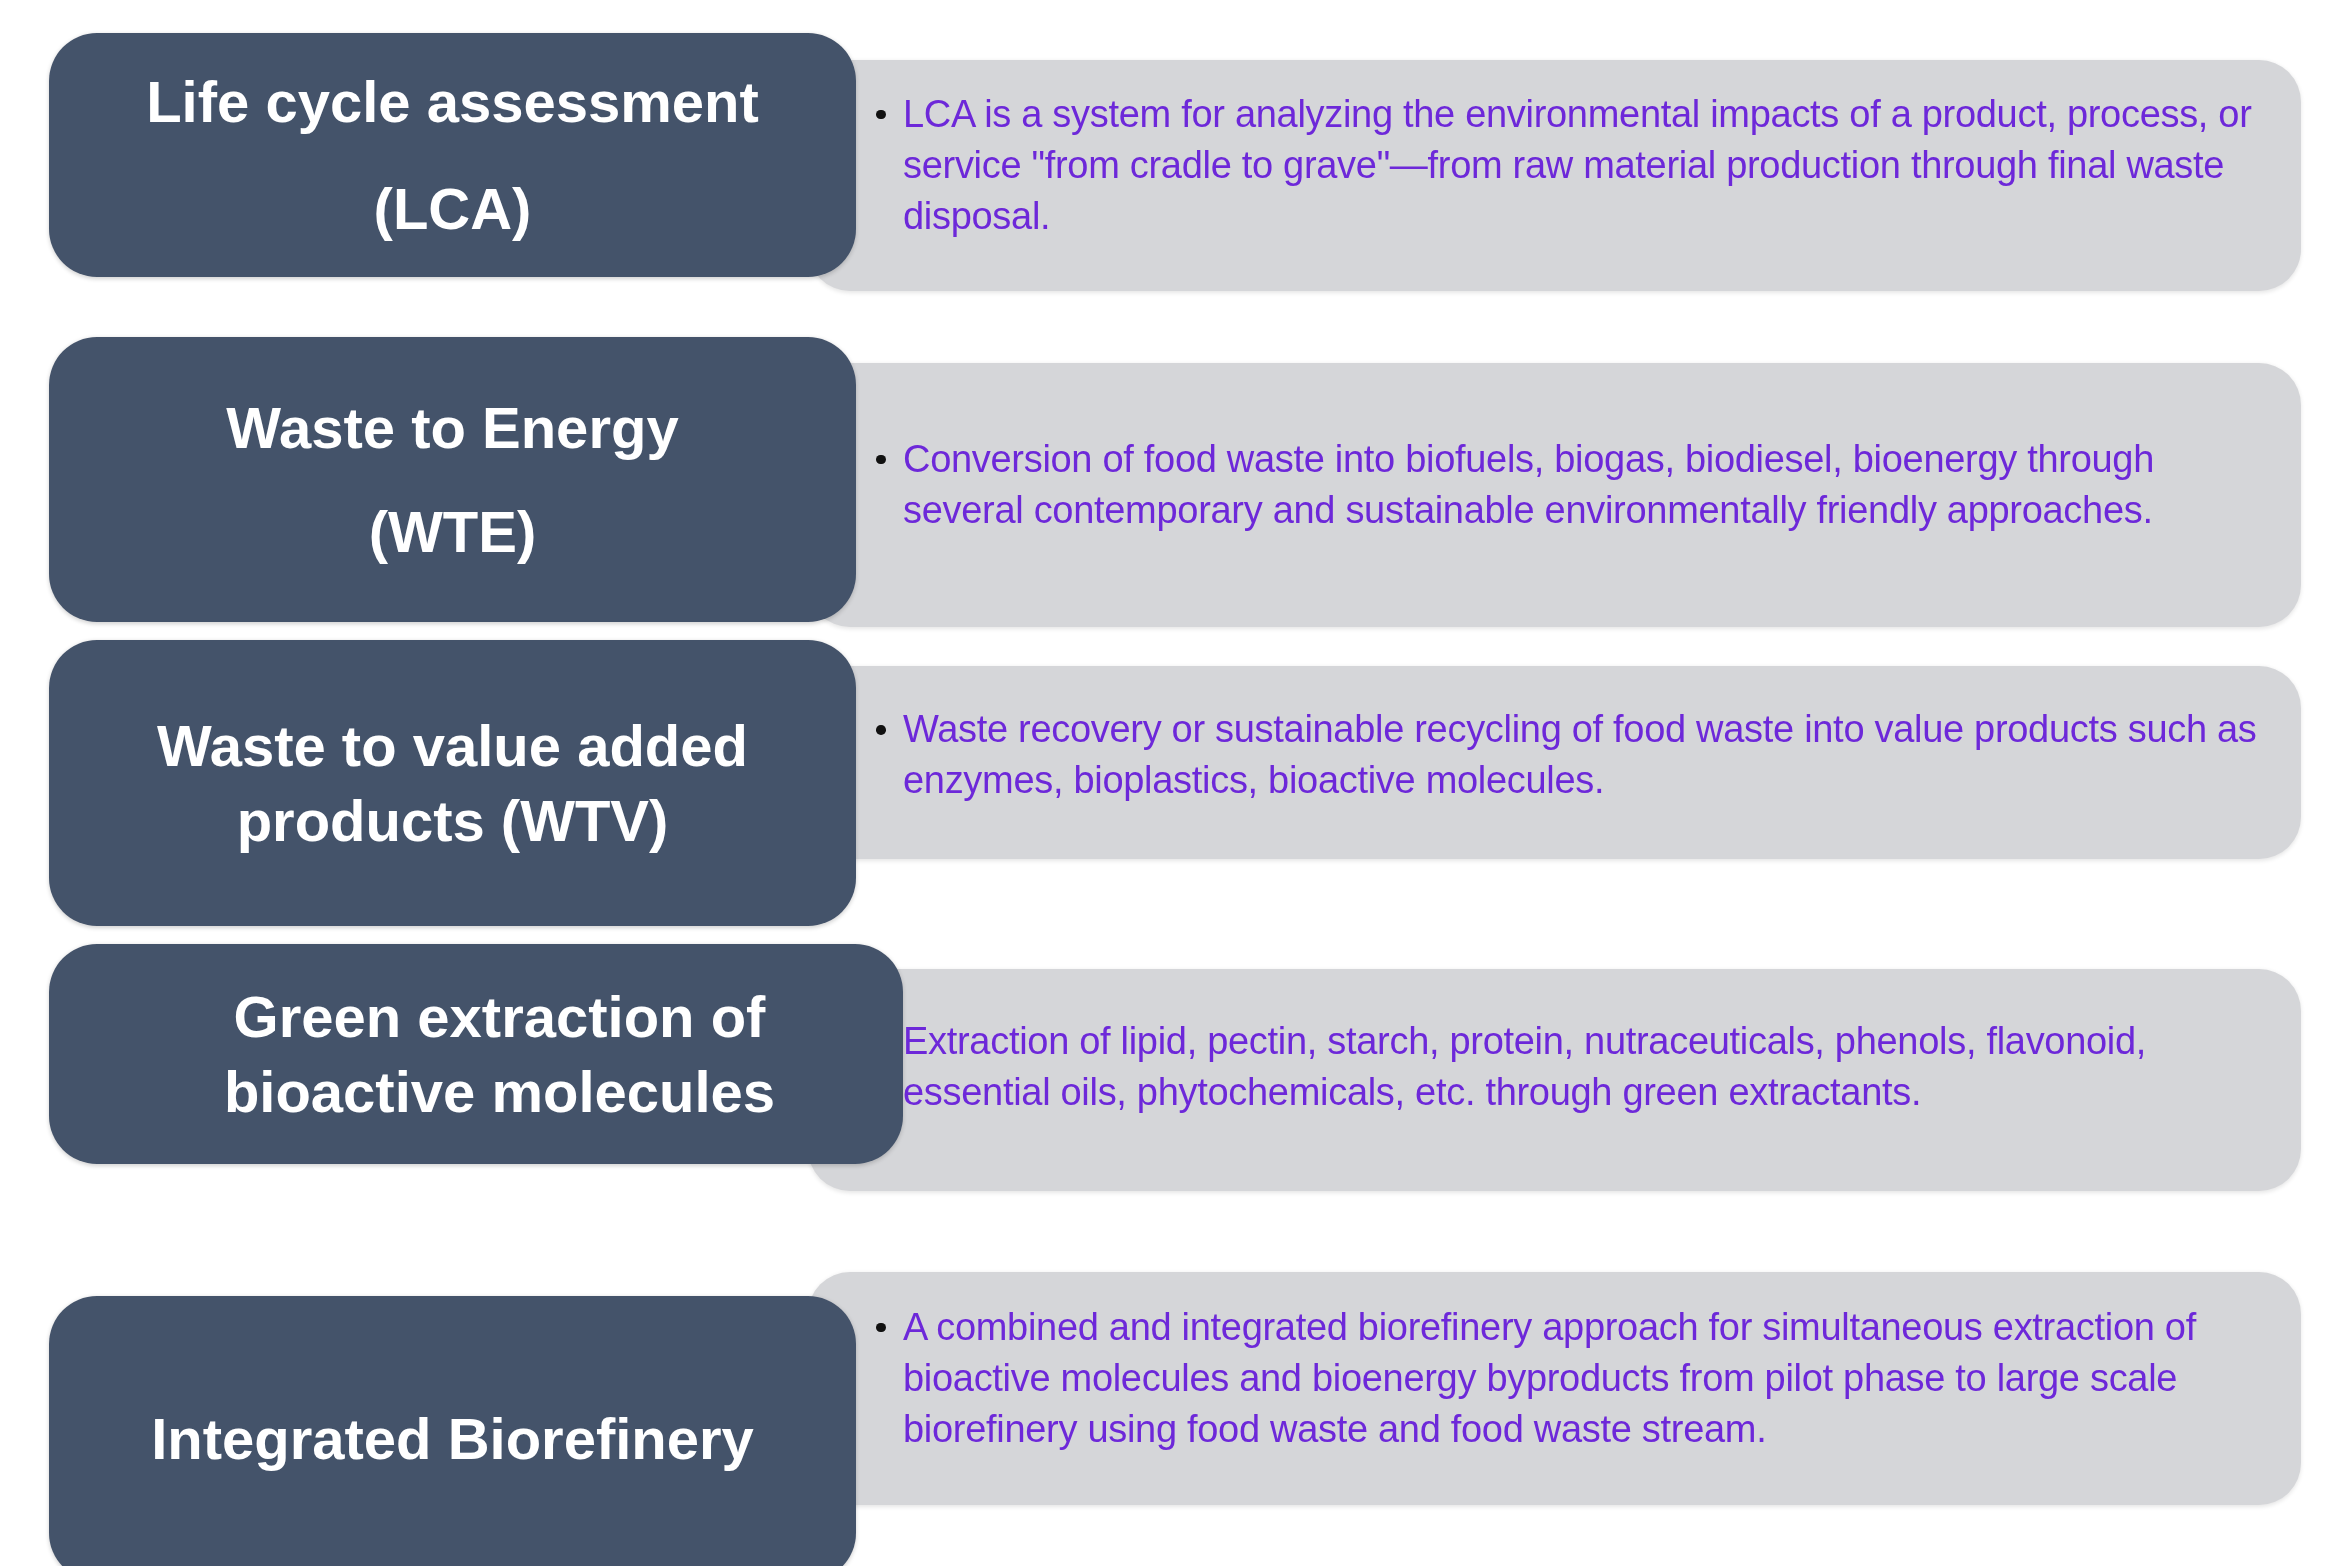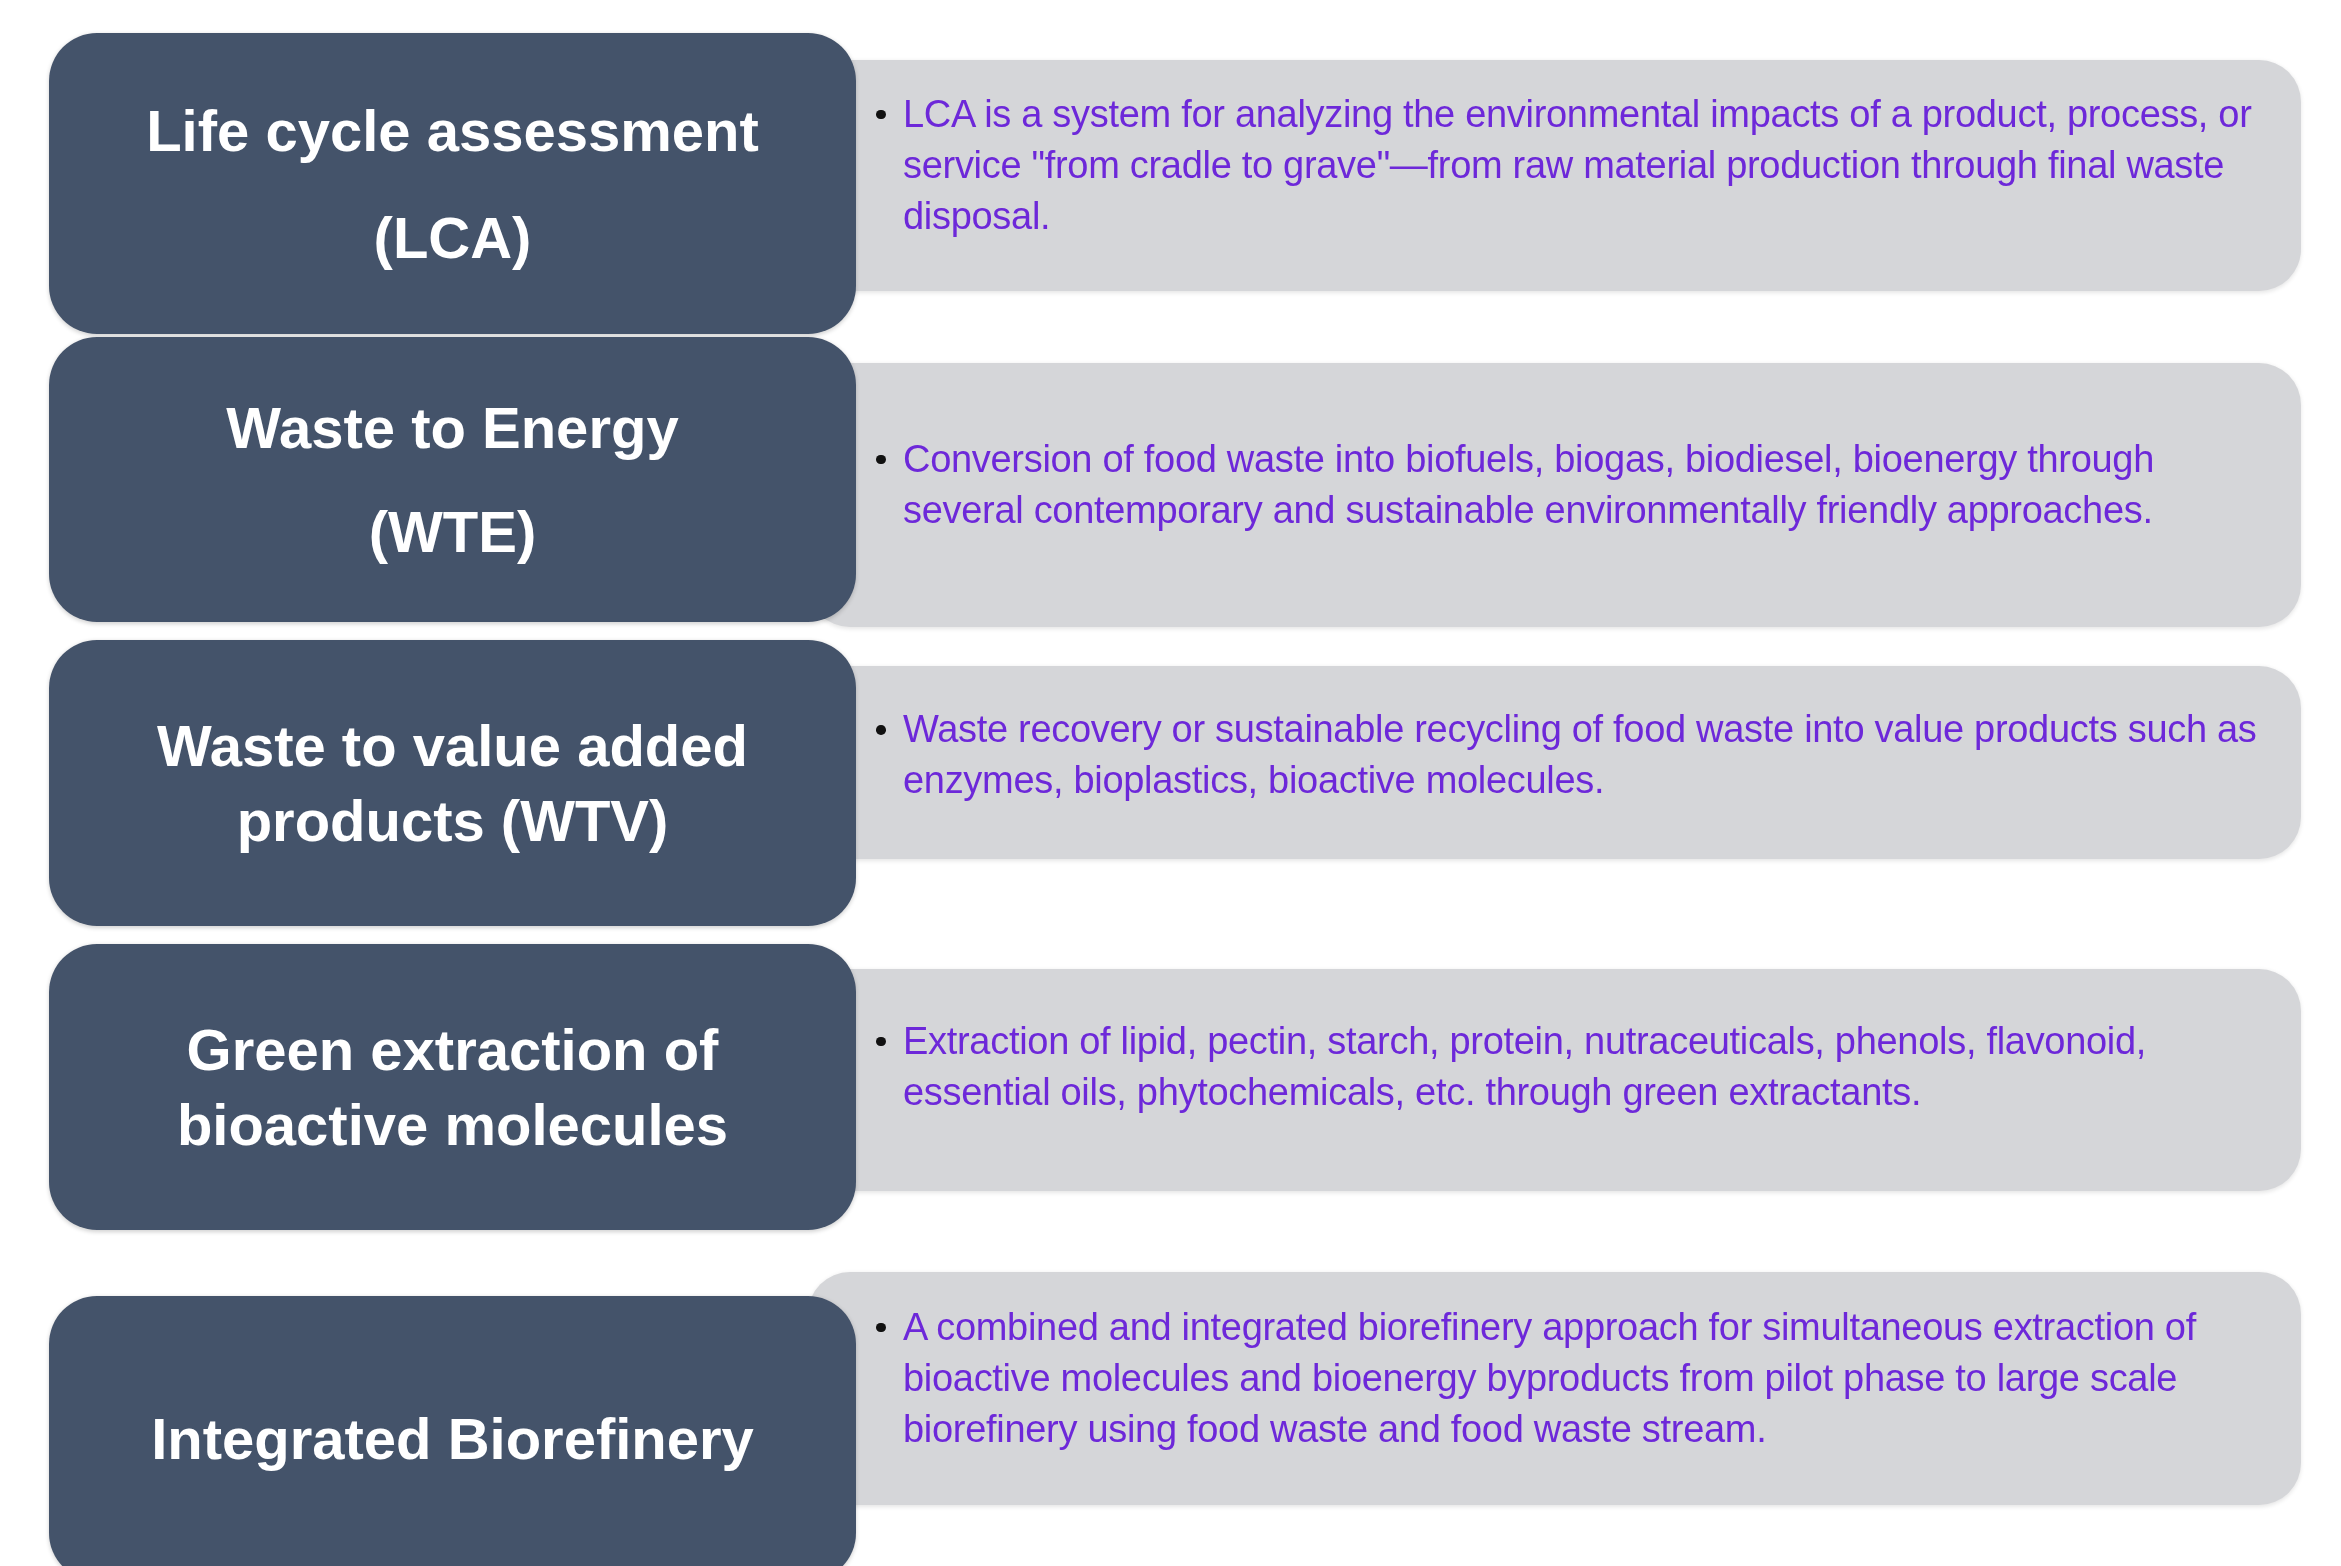--- a/index.html
+++ b/index.html
@@ -34,21 +34,21 @@
 </style>
 </head>
 <body>
 
 <div class="desc" style="top:60px; height:231px;">
   <div class="desc-text" style="margin-top:-20.5px;">
     <span class="bullet"></span>
     <span>LCA is a system for analyzing the environmental impacts of a product, process, or service "from cradle to grave"—from raw material production through final waste disposal.</span>
   </div>
 </div>
-<div class="title" style="top:33px; height:301px; line-height:107px;">
+<div class="title" style="top:33px; height:244px; line-height:107px;">
   <span class="line">Life cycle assessment</span>
   <span class="line">(LCA)</span>
 </div>
 
 <div class="desc" style="top:363px; height:264px;">
   <div class="desc-text" style="margin-top:-20.5px;">
     <span class="bullet"></span>
     <span>Conversion of food waste into biofuels, biogas, biodiesel, bioenergy through several contemporary and sustainable environmentally friendly approaches.</span>
   </div>
 </div>
@@ -67,21 +67,21 @@
   <span class="line">Waste to value added</span>
   <span class="line">products (WTV)</span>
 </div>
 
 <div class="desc" style="top:969px; height:222px;">
   <div class="desc-text" style="margin-top:-27px;">
     <span class="bullet"></span>
     <span>Extraction of lipid, pectin, starch, protein, nutraceuticals, phenols, flavonoid, essential oils, phytochemicals, etc. through green extractants.</span>
   </div>
 </div>
-<div class="title" style="top:944px; height:286px; line-height:75px;">
+<div class="title" style="top:944px; height:220px; line-height:75px;padding-left:47px;">
   <span class="line">Green extraction of</span>
   <span class="line">bioactive molecules</span>
 </div>
 
 <div class="desc" style="top:1272px; height:233px;">
   <div class="desc-text" style="margin-top:-20.5px;">
     <span class="bullet"></span>
     <span>A combined and integrated biorefinery approach for simultaneous extraction of bioactive molecules and bioenergy byproducts from pilot phase to large scale biorefinery using food waste and food waste stream.</span>
   </div>
 </div>

